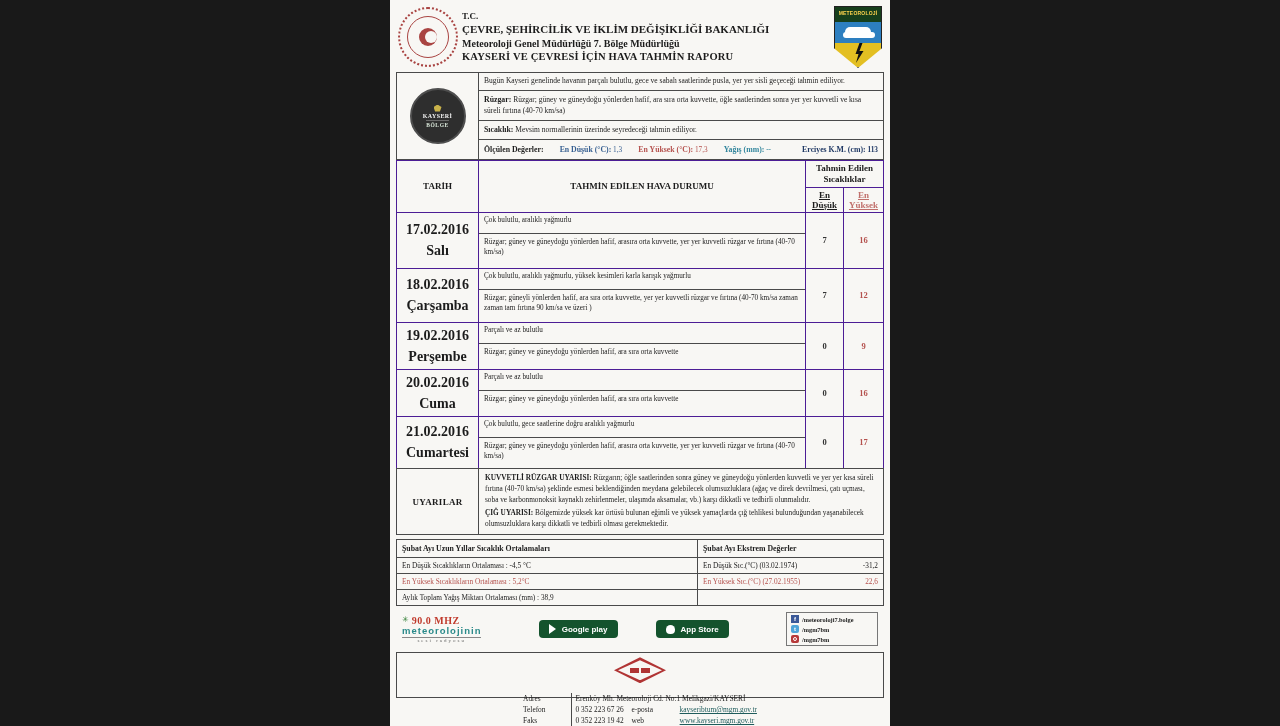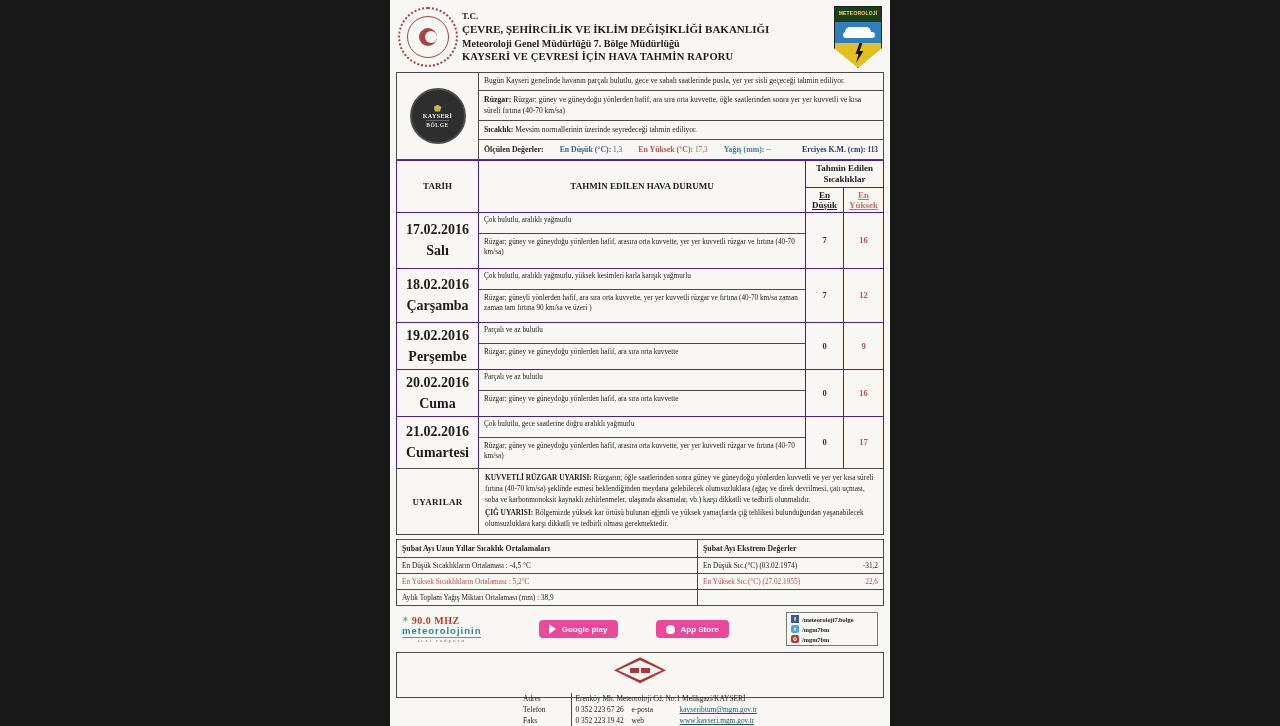--- a/index.html
+++ b/index.html
@@ -93,21 +93,21 @@
   
   .appstrip { display: flex; align-items: center; justify-content: space-between; margin: 2px 2px 0 2px; padding: 3px 6px; height: 42px; }
   .radio { line-height: 1.1; }
   .r-top { display: flex; align-items: center; gap: 3px; }
   .r-star { color: #2e7d32; font-size: 8px; }
   .r-freq { color: #c0392b; font-weight: bold; font-size: 10px; letter-spacing: .5px; }
   .r-name { color: #2a8a8a; font-weight: bold; font-size: 9.5px; letter-spacing: 1px; font-family: "Liberation Sans", sans-serif;
     border-bottom: 1px solid #888; }
   .r-sub { color: #666; font-size: 5px; letter-spacing: 2px; text-align: center; }
   .badges { display: flex; gap: 38px; }
-  .store-badge { background: #ec4899; color: #fff; border-radius: 4px; padding: 4px 10px; display: flex; align-items: center;
+  .store-badge { background: #14532d; color: #fff; border-radius: 4px; padding: 4px 10px; display: flex; align-items: center;
     gap: 6px; font-family: "Liberation Sans", sans-serif; font-size: 8px; font-weight: bold; cursor: pointer; }
   .play-tri { width: 0; height: 0; border-left: 7px solid #fff; border-top: 5px solid transparent; border-bottom: 5px solid transparent; }
   .apple-dot { width: 9px; height: 9px; background: #fff; border-radius: 50% 50% 45% 45%; }
   .social { border: 1px solid #777; padding: 2px 4px; display: flex; flex-direction: column; gap: 2px; width: 92px; }
   .soc-row { display: flex; align-items: center; gap: 3px; font-size: 6.3px; font-weight: bold; cursor: pointer; }
   .soc-ico { width: 8px; height: 8px; flex: 0 0 auto; display: flex; align-items: center; justify-content: center;
     color: #fff; font-family: "Liberation Sans", sans-serif; font-size: 6px; font-weight: bold; }
   .ico-fb { background: #3b5998; }
   .ico-tw { background: #4ea5d9; border-radius: 2px; }
   .ico-ig { background: #b73a3a; border-radius: 2px; position: relative; }

